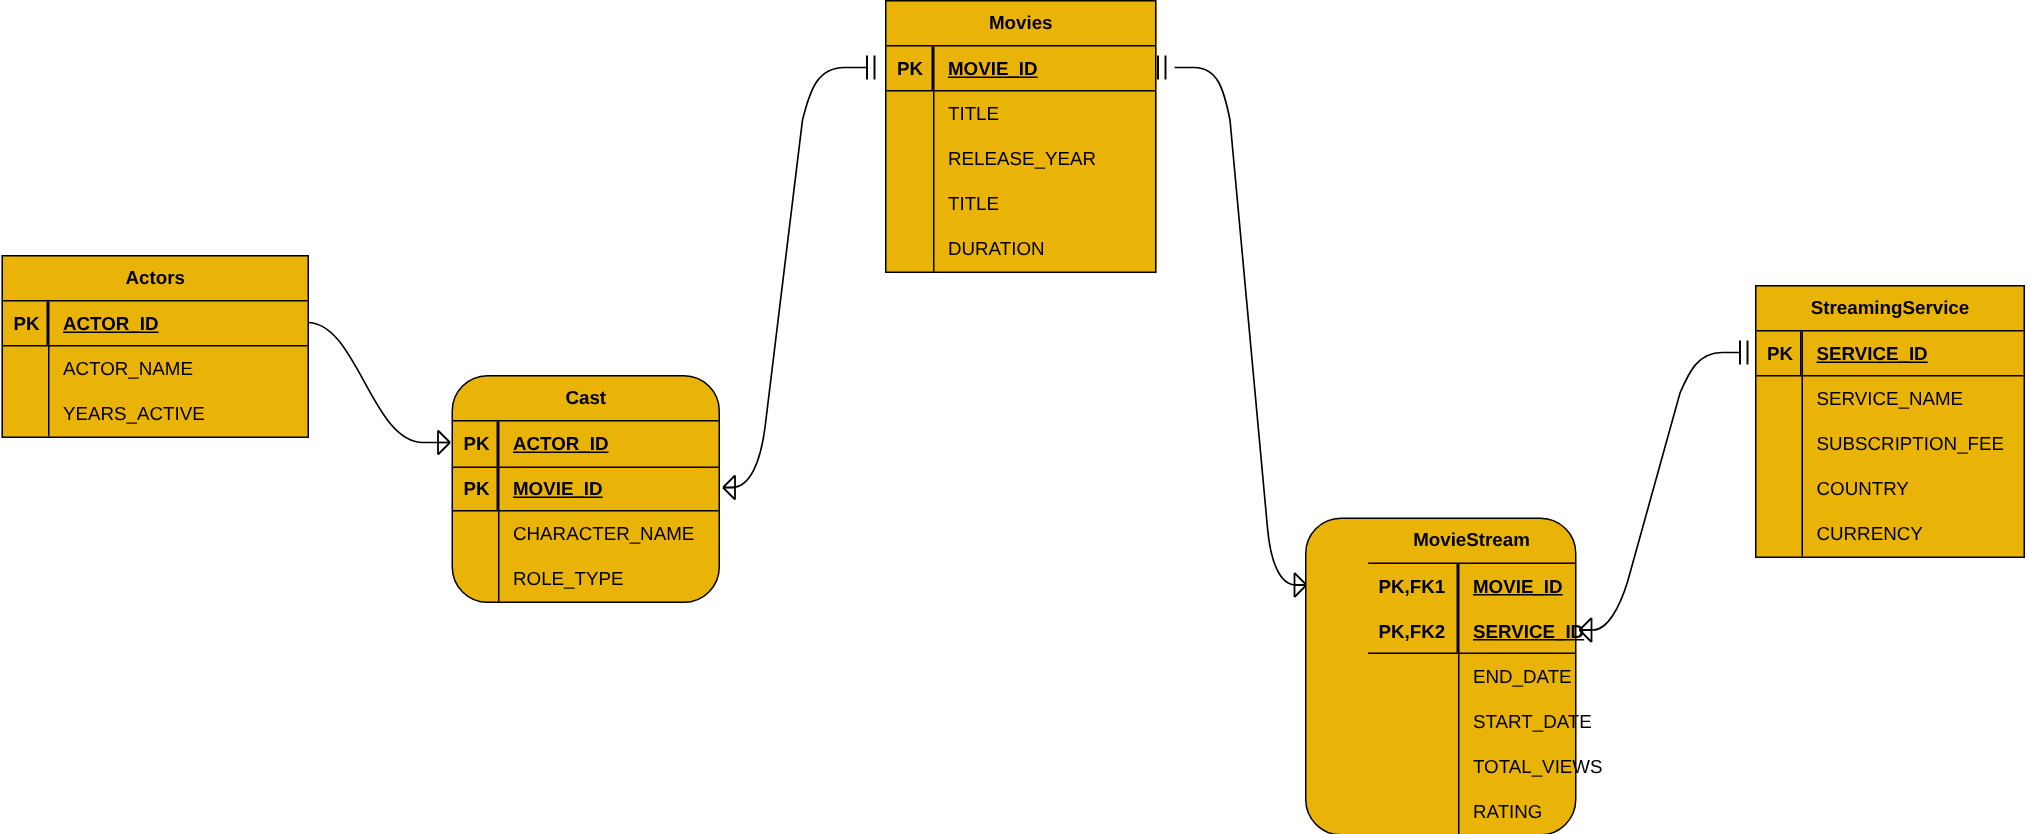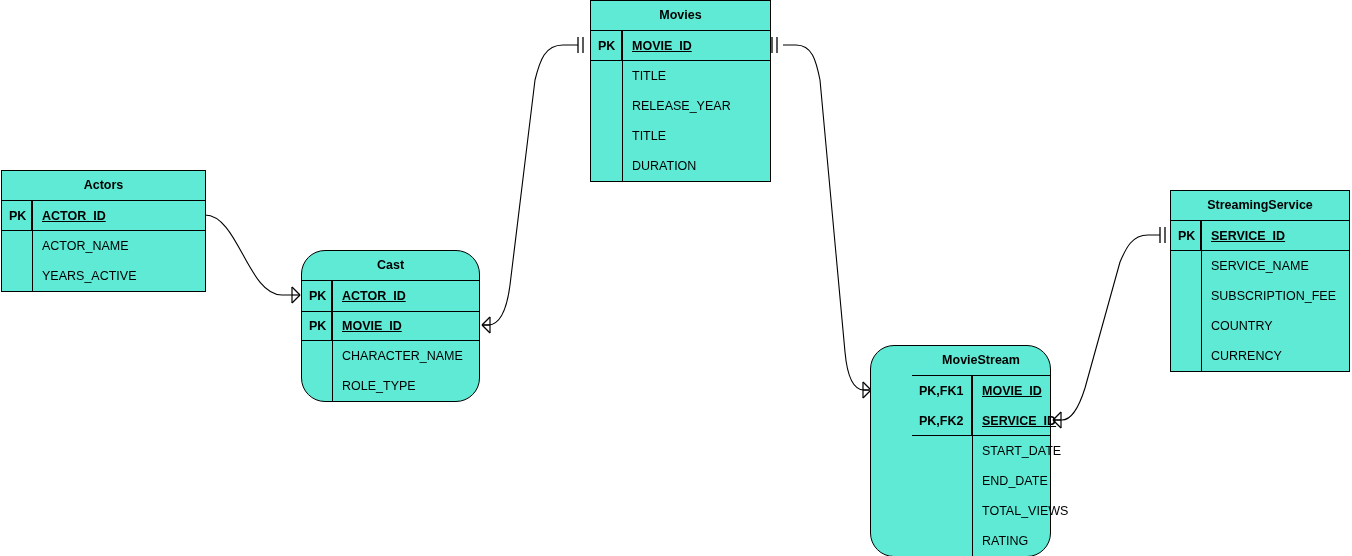--- a/index.html
+++ b/index.html
@@ -22,21 +22,21 @@
     left: 0;
     top: 0;
     width: 1352px;
     height: 556px;
     pointer-events: none;
   }
   .entity {
     position: absolute;
     box-sizing: border-box;
     border: 1px solid #000000;
-    background: #5eead4;
+    background: #eab308;
     display: flex;
     flex-direction: column;
   }
   .entity.rounded {
     border-radius: 24px;
   }
   .entity-title {
     box-sizing: border-box;
     height: 30px;
     line-height: 29px;
@@ -242,25 +242,25 @@
       <div class="row key-row key-continues">
         <div class="keycell" style="width:60px">PK,FK1</div>
         <div class="namecell pk">MOVIE_ID</div>
       </div>
       <div class="row key-row">
         <div class="keycell" style="width:60px">PK,FK2</div>
         <div class="namecell pk">SERVICE_ID</div>
       </div>
       <div class="row">
         <div class="keycell" style="width:60px;border-right:none"></div>
+        <div class="namecell">END_DATE</div>
+      </div>
+      <div class="row">
+        <div class="keycell" style="width:60px;border-right:none"></div>
         <div class="namecell">START_DATE</div>
-      </div>
-      <div class="row">
-        <div class="keycell" style="width:60px;border-right:none"></div>
-        <div class="namecell">END_DATE</div>
       </div>
       <div class="row">
         <div class="keycell" style="width:60px;border-right:none"></div>
         <div class="namecell">TOTAL_VIEWS</div>
       </div>
       <div class="row">
         <div class="keycell" style="width:60px;border-right:none"></div>
         <div class="namecell">RATING</div>
       </div>
     </div>

